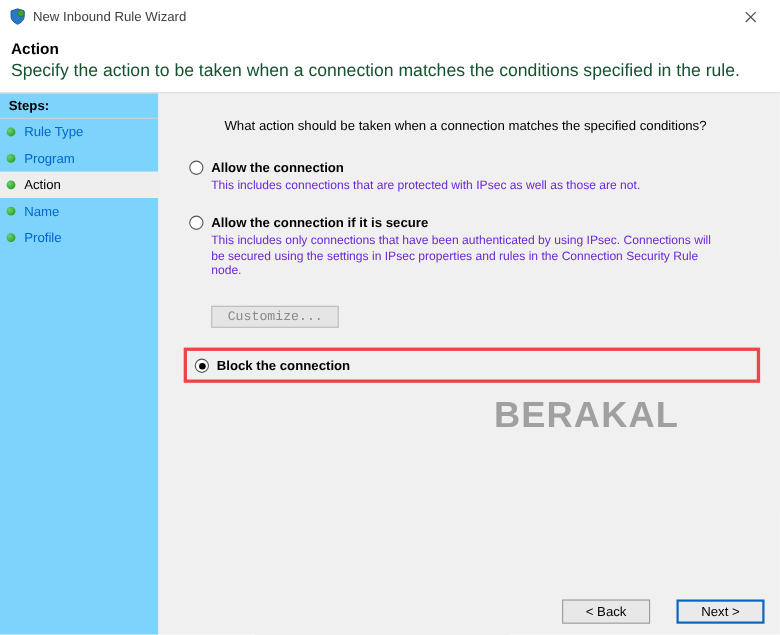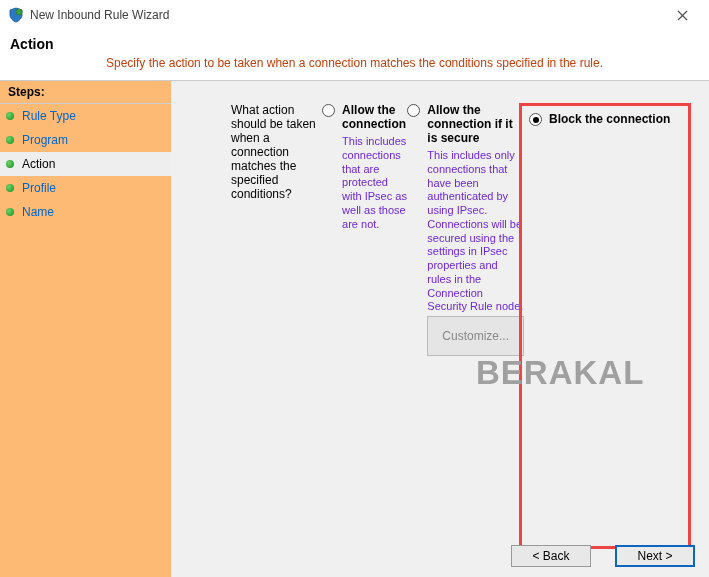--- a/index.html
+++ b/index.html
@@ -40,37 +40,36 @@
   }
   .header {
     padding: 6px 10px 10px 10px;
   }
   .header h1 {
     margin: 0 0 4px 0;
     font-size: 14px;
     font-weight: bold;
   }
   .header .subtitle {
-    font-size: 12px;
-    color: #c2410c;
-    text-align: center;
+    font-size: 16px;
+    color: #14532d;
   }
   .divider {
     height: 1px;
     background: #ccc;
     margin: 0;
   }
   .body {
     flex: 1;
     display: flex;
     min-height: 0;
   }
   .steps-pane {
-    width: 171px;
-    background: #fdba74;
+    width: 144px;
+    background: #7dd3fc;
     padding: 2px 0 0 0;
     flex-shrink: 0;
   }
   .steps-pane .steps-title {
     font-weight: bold;
     font-size: 12px;
     padding: 2px 8px 4px 8px;
   }
   .steps-hr {
     height: 1px; background: #d0d0d0; margin: 0;
@@ -94,21 +93,21 @@
     background: radial-gradient(circle at 35% 35%, #6bd66b 0%, #1a8a1a 100%);
     margin-right: 8px;
     flex-shrink: 0;
   }
   .content-pane {
     flex: 1;
     background: #f0f0f0;
     padding: 22px 18px 10px 28px;
     position: relative;
     display: flex;
-    flex-direction: row;
+    flex-direction: column;
   }
   .content-question {
     font-size: 12px;
     margin-bottom: 24px;
     padding-left: 32px;
   }
   .option-block {
     margin-bottom: 18px;
     position: relative;
   }
@@ -147,24 +146,24 @@
     cursor: pointer;
   }
   .opt-desc {
     font-size: 11px;
     color: #6d28d9;
     margin: 4px 0 0 20px;
     max-width: 460px;
     line-height: 1.25;
   }
   .customize-btn {
-    margin: 2px 0 0 20px;
-    padding: 12px 14px;
-    font-size: 12px;
-    font-family: Liberation Sans, sans-serif;
+    margin: 24px 0 0 20px;
+    padding: 2px 14px;
+    font-size: 12px;
+    font-family: Liberation Mono, monospace;
     background: #e5e5e5;
     color: #888;
     border: 1px solid #bbb;
   }
   .watermark {
     position: absolute;
     top: 273px; left: 265px;
     font-size: 33px;
     font-weight: 800;
     letter-spacing: 1px;
@@ -233,25 +232,25 @@
       <div class="step-item">
         <span class="step-bullet"></span>
         <span>Program</span>
       </div>
       <div class="step-item current">
         <span class="step-bullet"></span>
         <span>Action</span>
       </div>
       <div class="step-item">
         <span class="step-bullet"></span>
+        <span>Name</span>
+      </div>
+      <div class="step-item">
+        <span class="step-bullet"></span>
         <span>Profile</span>
-      </div>
-      <div class="step-item">
-        <span class="step-bullet"></span>
-        <span>Name</span>
       </div>
     </div>
 
     <div class="content-pane">
       <div class="content-question">What action should be taken when a connection matches the specified conditions?</div>
 
       <div class="option-block">
         <div class="opt-row">
           <span class="radio-circle"></span>
           <span class="opt-label">Allow the connection</span>

